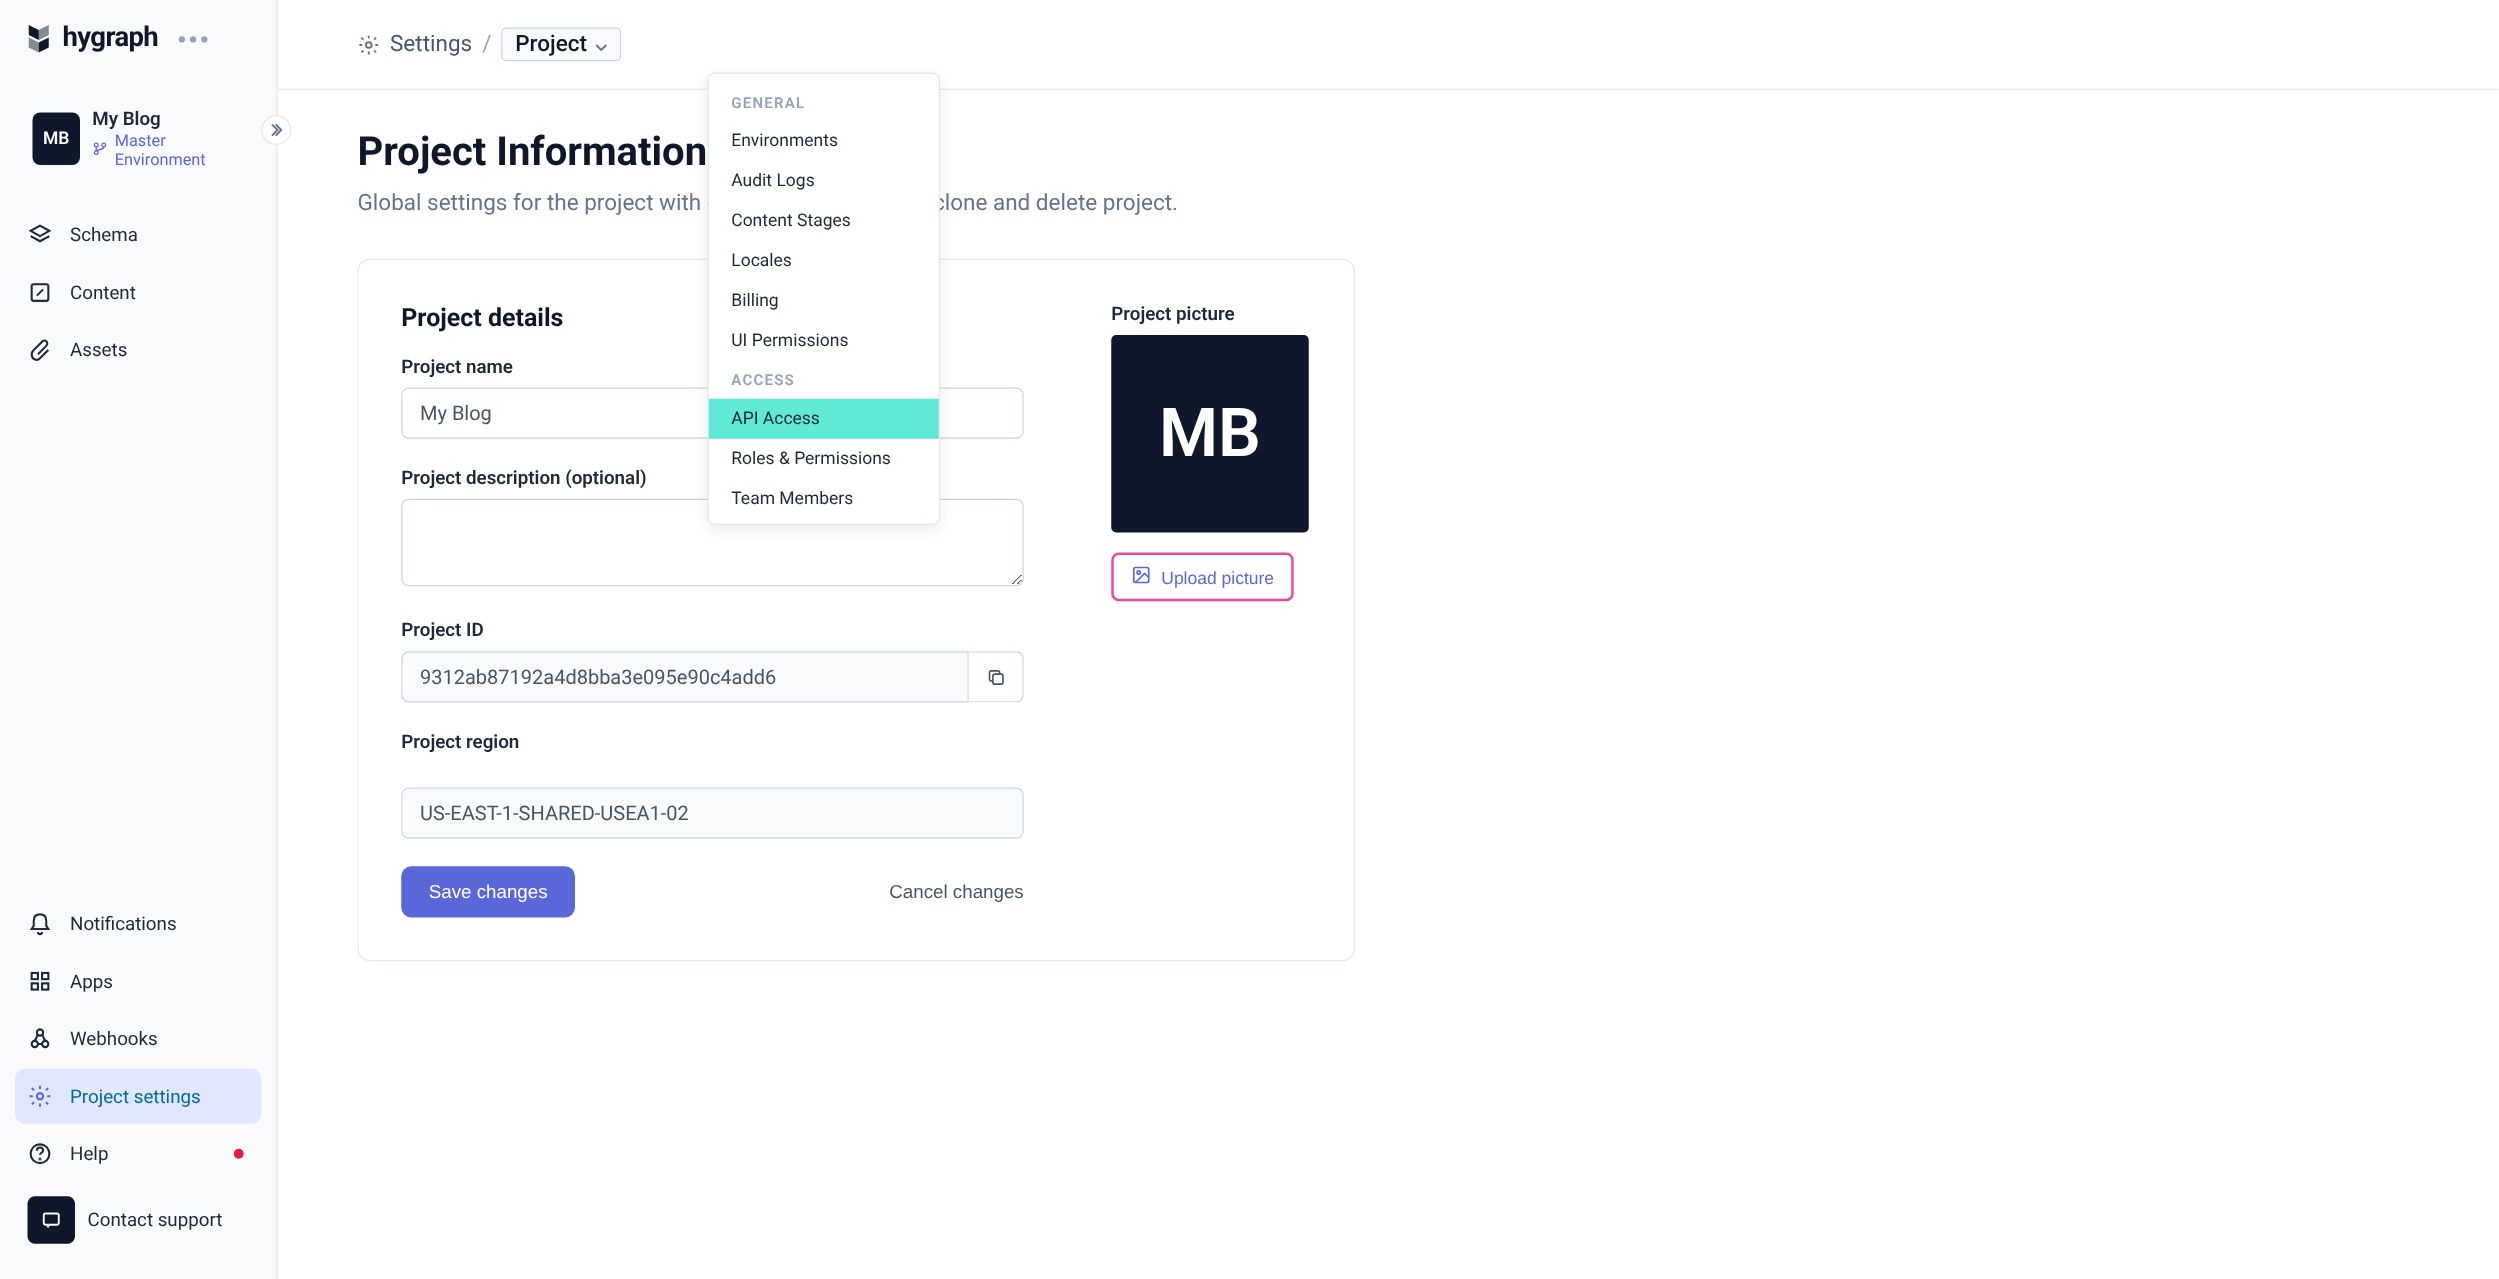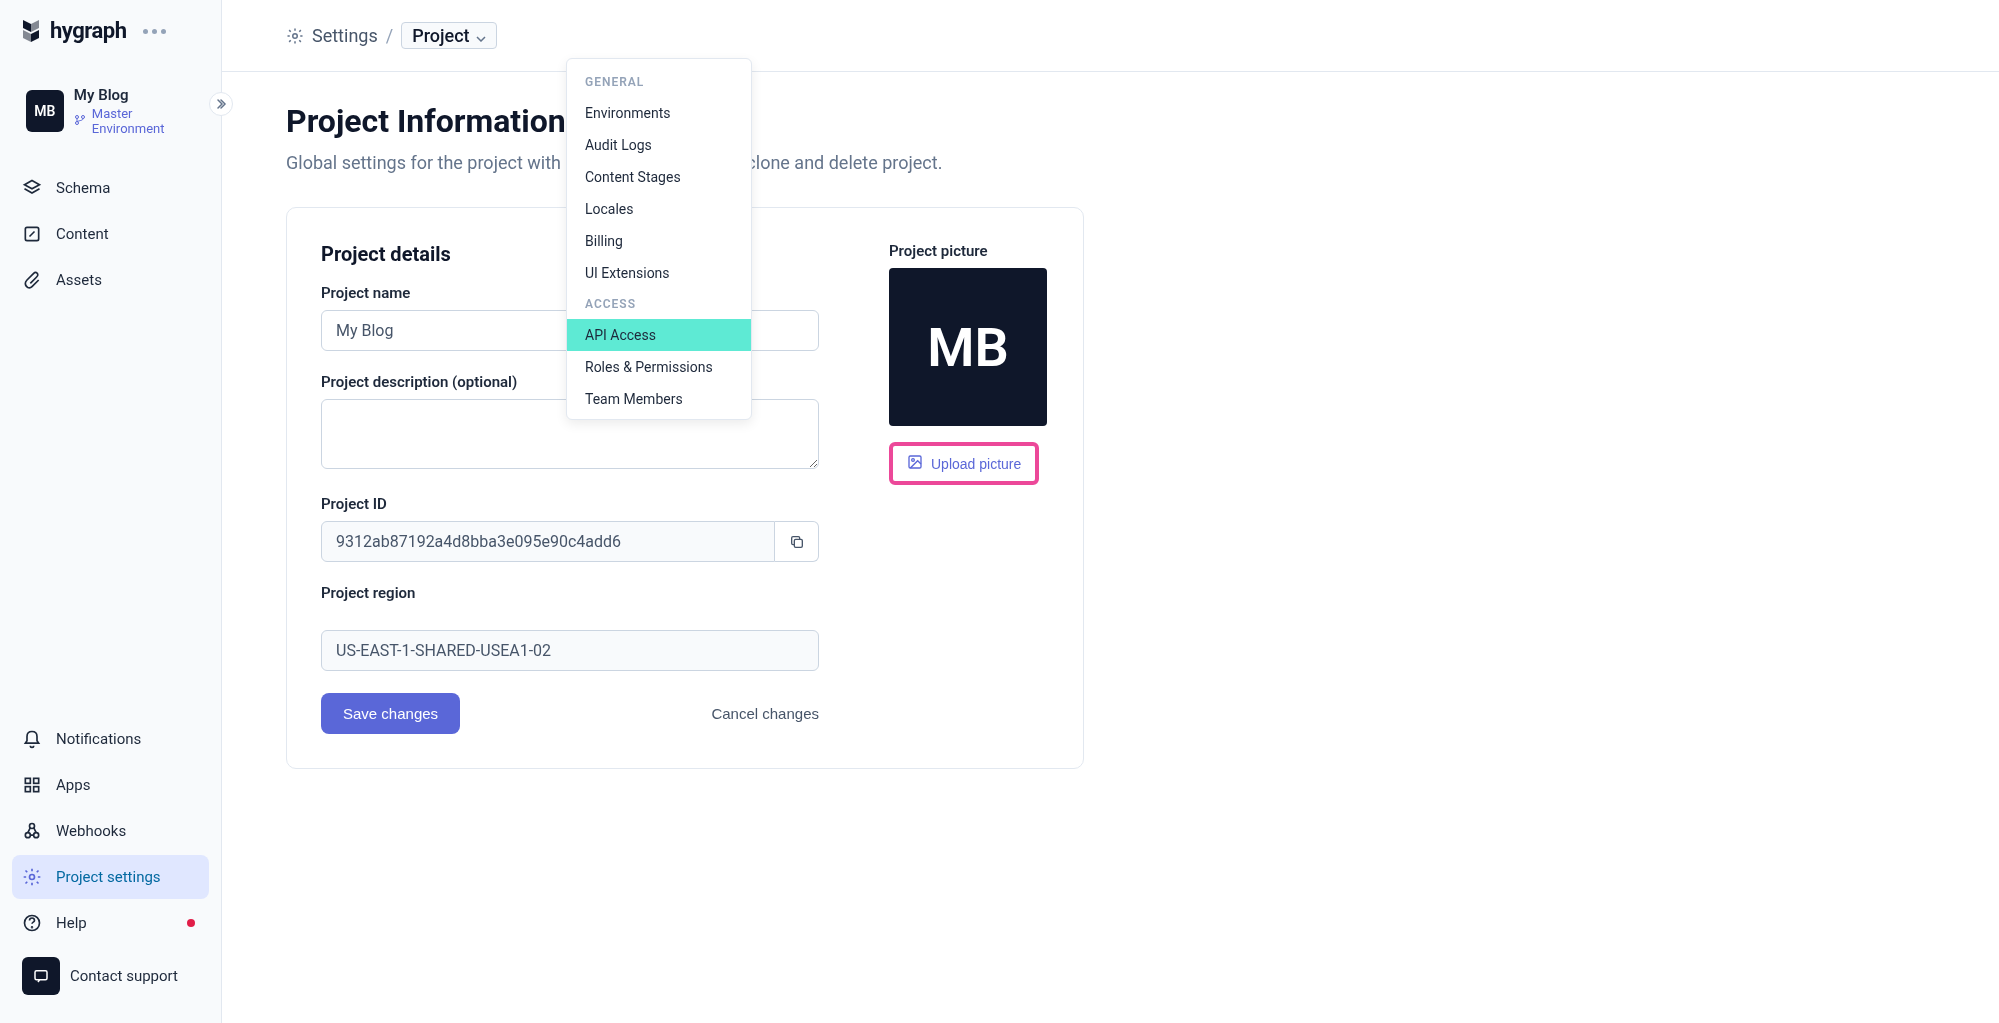--- a/index.html
+++ b/index.html
@@ -304,21 +304,21 @@
       font-size: 54px;
       font-weight: 600;
       border-radius: 4px;
       margin-bottom: 16px;
     }
     .upload-btn {
       display: flex;
       align-items: center;
       gap: 8px;
       padding: 8px 14px;
-      border: 4px solid #ec4899;
+      border: 2px solid #ec4899;
       border-radius: 6px;
       background: #fff;
       color: #5a67d8;
       font-size: 14px;
       cursor: pointer;
     }
     .dropdown-menu {
       position: absolute;
       top: 58px;
       left: 344px;
@@ -563,20 +563,20 @@
       </div>
     </div>
 
     <div class="dropdown-menu" id="settings-dropdown">
         <div class="dropdown-section-label">GENERAL</div>
         <div class="dropdown-item">Environments</div>
         <div class="dropdown-item">Audit Logs</div>
         <div class="dropdown-item">Content Stages</div>
         <div class="dropdown-item">Locales</div>
         <div class="dropdown-item">Billing</div>
-        <div class="dropdown-item">UI Extensions</div>
+        <div class="dropdown-item">UI Permissions</div>
         <div class="dropdown-section-label">ACCESS</div>
         <div class="dropdown-item highlighted">API Access</div>
         <div class="dropdown-item">Roles &amp; Permissions</div>
         <div class="dropdown-item">Team Members</div>
       </div>
   </main>
 </div>
 
 </body></html>

